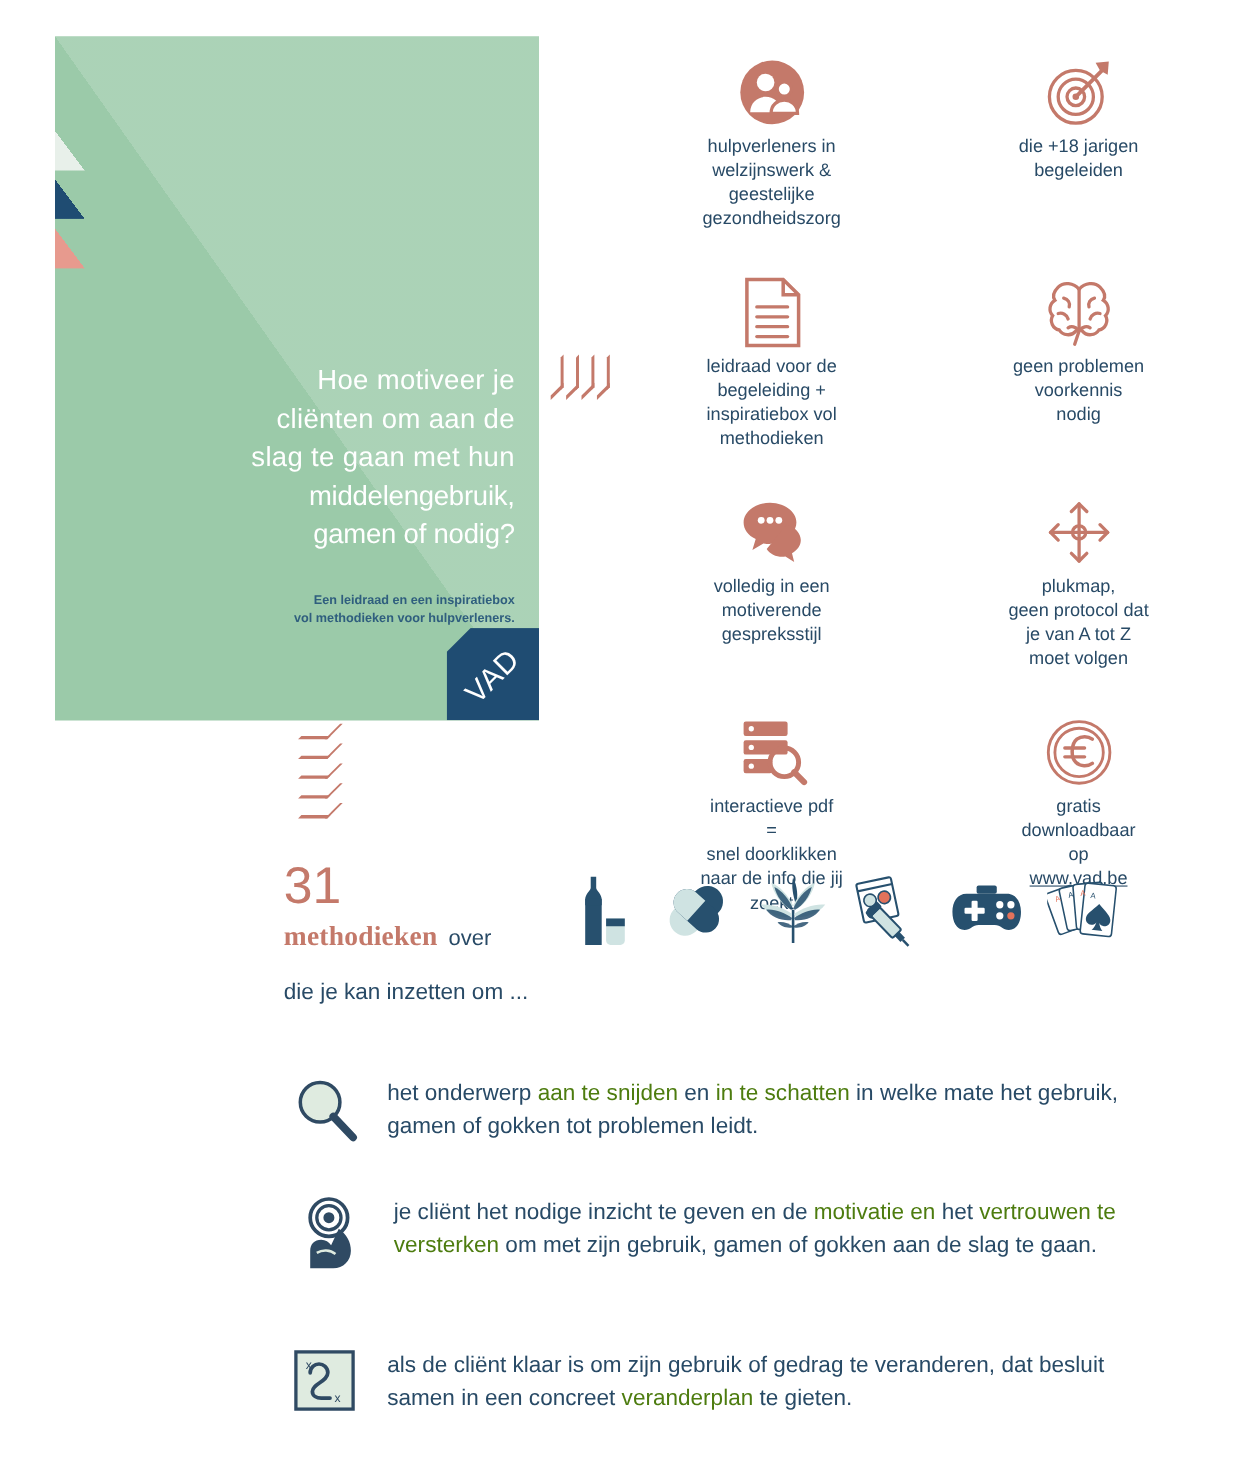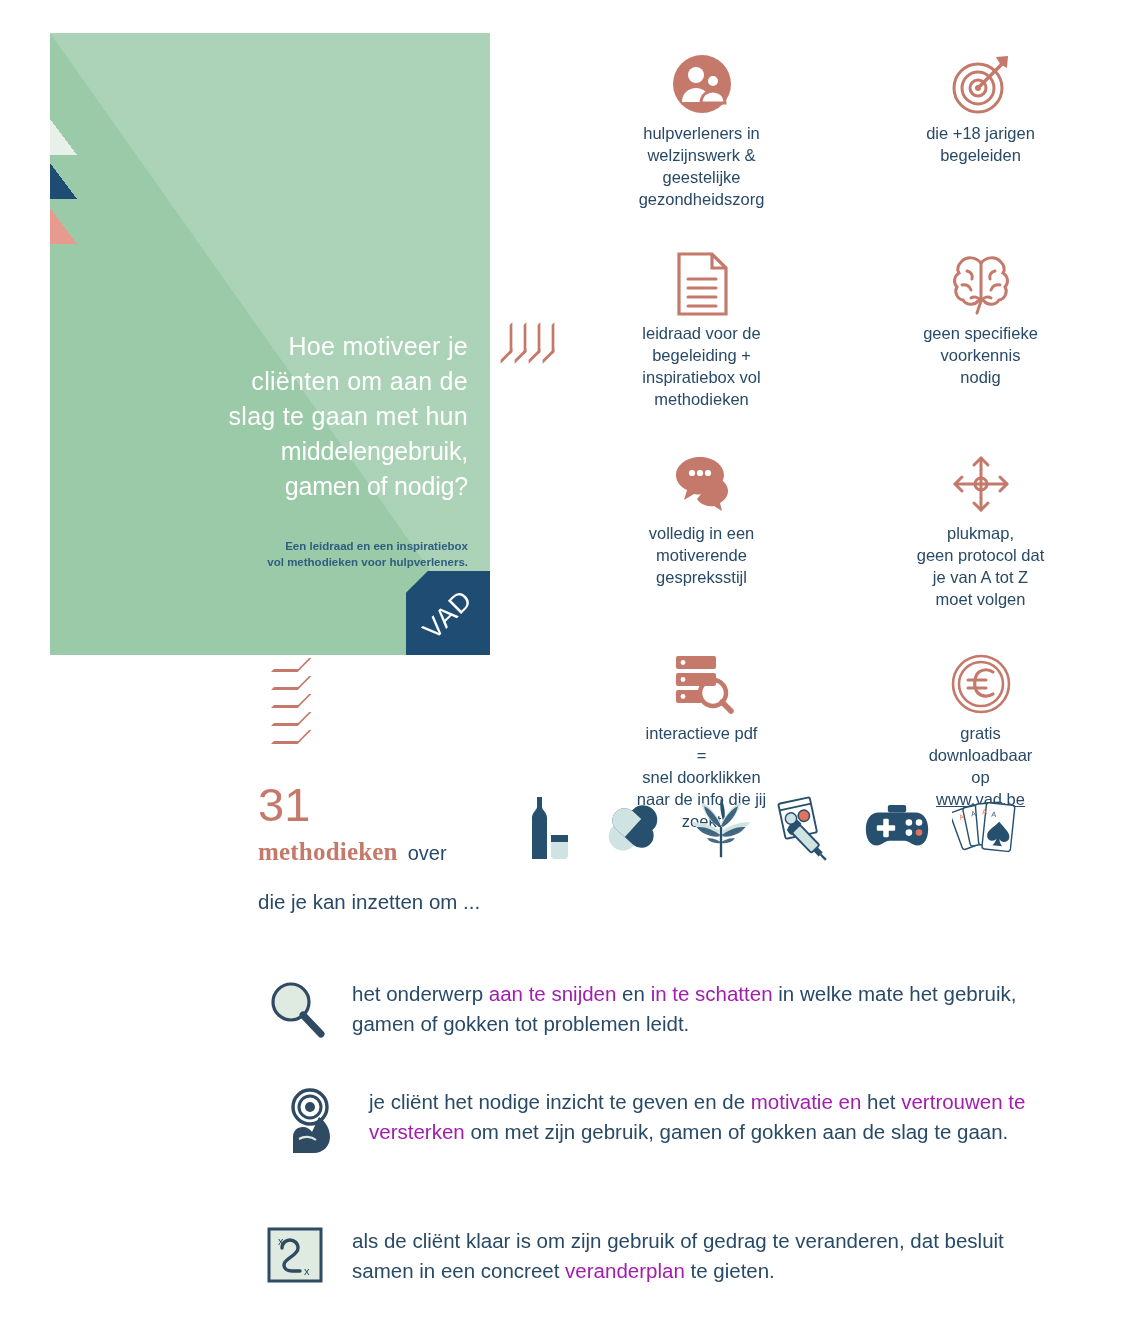--- a/index.html
+++ b/index.html
@@ -116,23 +116,23 @@
     display: flex; align-items: center; gap: 22px;
   }
   .subst { width: 66px; height: 80px; display: flex; align-items: center; justify-content: center; }
 
   
   .bullet { position: absolute; display: flex; }
   .bullet .bic { width: 86px; flex: 0 0 86px; display: flex; align-items: flex-start; justify-content: flex-start; padding-top: 4px; }
   .bullet .btxt {
     font-size: 20.5px; line-height: 30px; color: #284a66; padding-top: 4px;
   }
-  .hl { color: #a21caf; }
+  .hl { color: #4d7c0f; }
   #bullet-1 { left: 266px; top: 975px; width: 760px; }
-  #bullet-2 { left: 283px; top: 1083px; width: 760px; }
+  #bullet-2 { left: 272px; top: 1083px; width: 760px; }
   #bullet-3 { left: 266px; top: 1222px; width: 760px; }
 </style>
 </head>
 <body>
 
 <div id="page">
 
   <div class="cover">
     <div class="cover-diag"></div>
     <div class="tri tri-cream"></div>
@@ -226,21 +226,21 @@
               <path d="M36 48l-4 12"></path>
               <path d="M22 18c4 1 6 4 5 8"></path>
               <path d="M17 32c4-1 8 1 9 5"></path>
               <path d="M26 45c3-2 7-1 9 2"></path>
               <path d="M50 18c-4 1-6 4-5 8"></path>
               <path d="M55 32c-4-1-8 1-9 5"></path>
               <path d="M46 45c-3-2-7-1-9 2"></path>
             </g>
           </svg>
       </div>
-      <div class="cap">geen specifieke
+      <div class="cap">geen problemen
 voorkennis
 nodig</div>
     </div>
 
 
     <div class="feature">
       <div class="ic">
         <svg width="72" height="62" viewBox="0 0 72 62">
             <path d="M44 38c8-2 14-9 14-16 0-10-11-18-24-18S10 12 10 22c0 6 4 12 11 15l-3 10 10-6c2 .4 4 .6 6 .6z" fill="#c4796a"></path>
             <path d="M49 24c8 2 13 8 13 14 0 5-3 9-8 12l2 8-8-5c-7 1-14-2-17-7" fill="#c4796a"></path>

